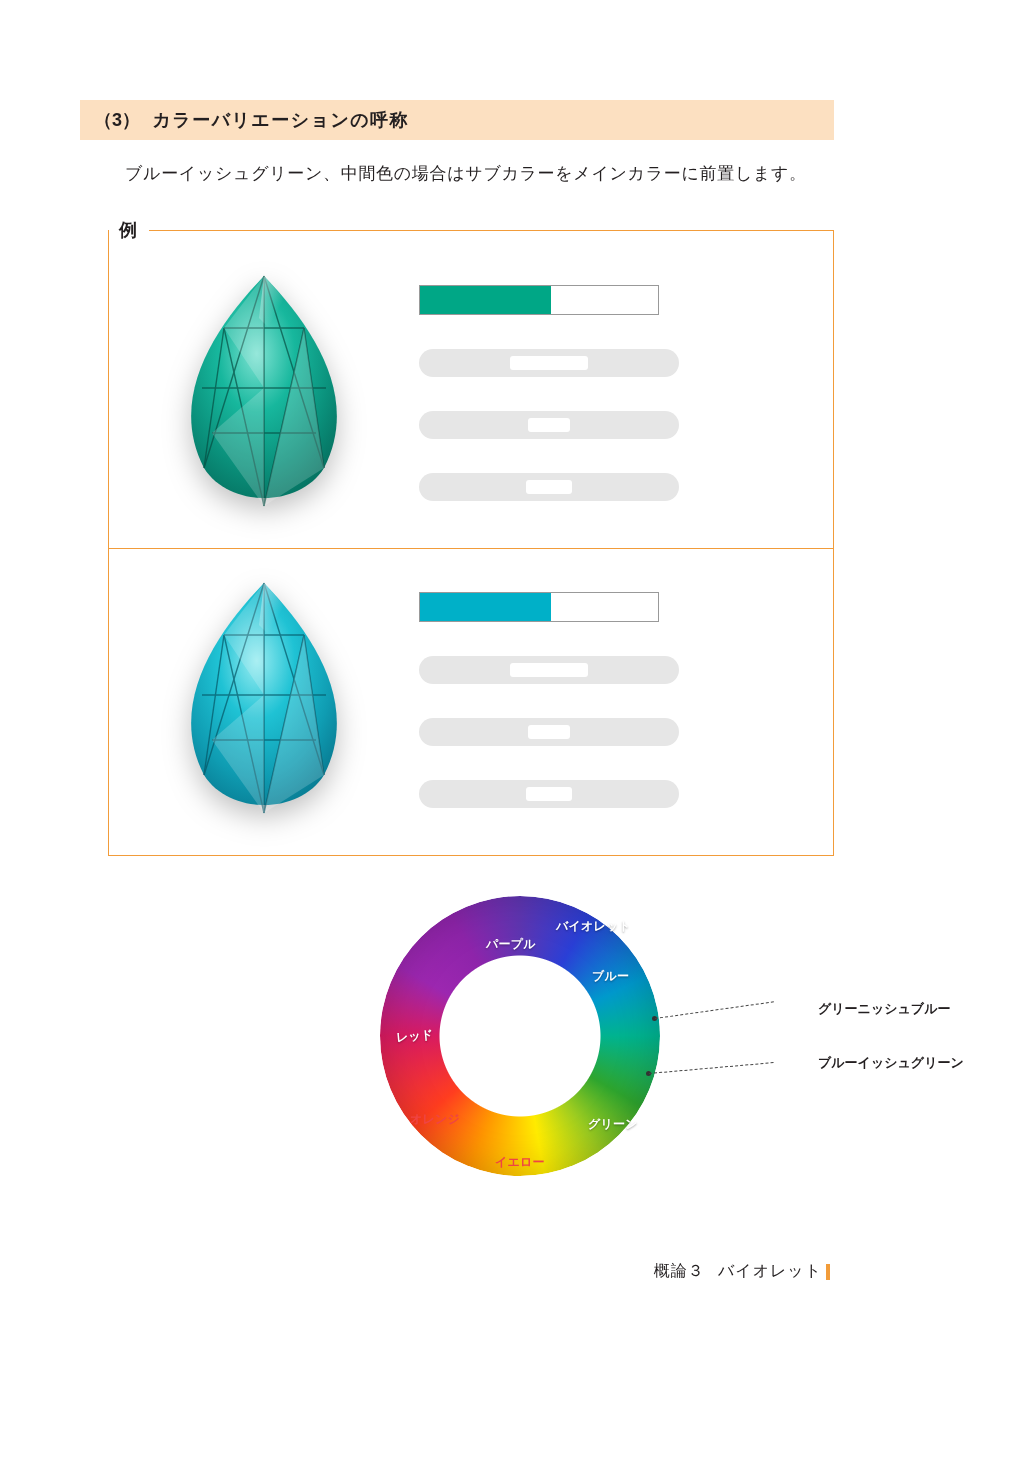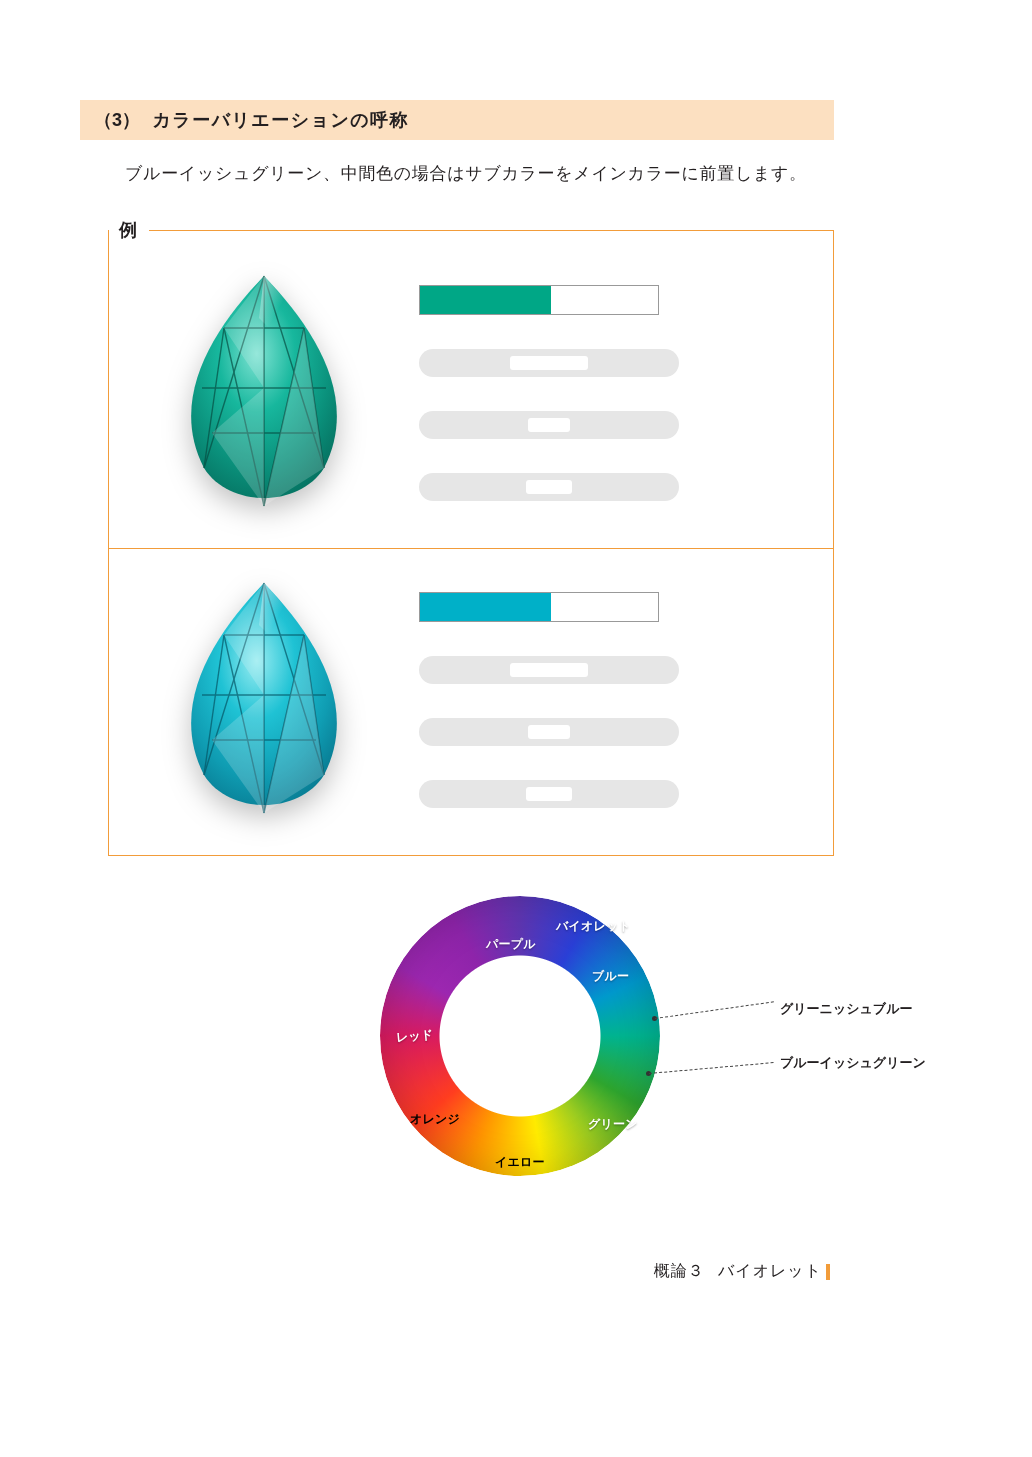--- a/index.html
+++ b/index.html
@@ -113,28 +113,29 @@
   .wheel-label {
     position: absolute;
     font-size: 12px;
     font-weight: 700;
     color: #fff;
     white-space: nowrap;
     pointer-events: none;
     letter-spacing: .02em;
     text-shadow: 0 1px 2px rgba(0,0,0,.35);
   }
-  .wheel-label.dark { color: #000000; text-shadow:none; }
+  .wheel-label.dark { color: #ef4444; text-shadow:none; }
 
   .callout {
     position: absolute;
     font-size: 13px;
     font-weight: 700;
     color: #231f20;
     white-space: nowrap;
+    margin-left: 38px;
   }
   .callout-line {
     position: absolute;
     border-top: 1px dashed #444;
     height: 0;
   }
   .callout-dot {
     position:absolute; width:5px; height:5px; background:#333; border-radius:50%;
   }
 

